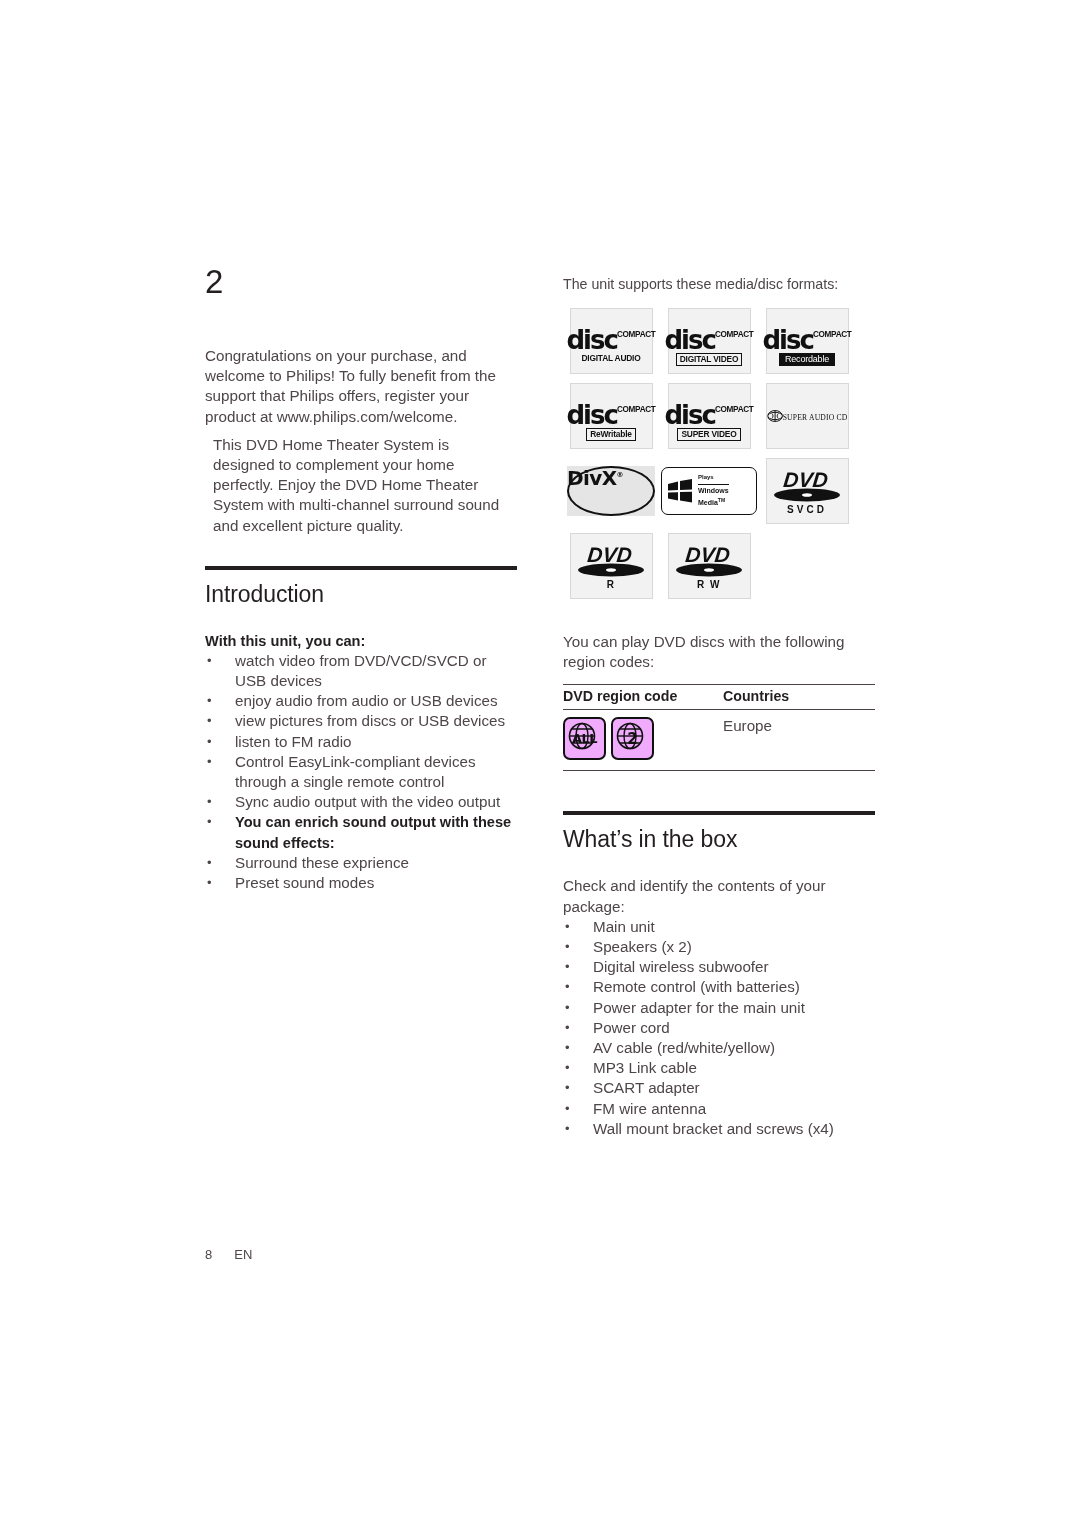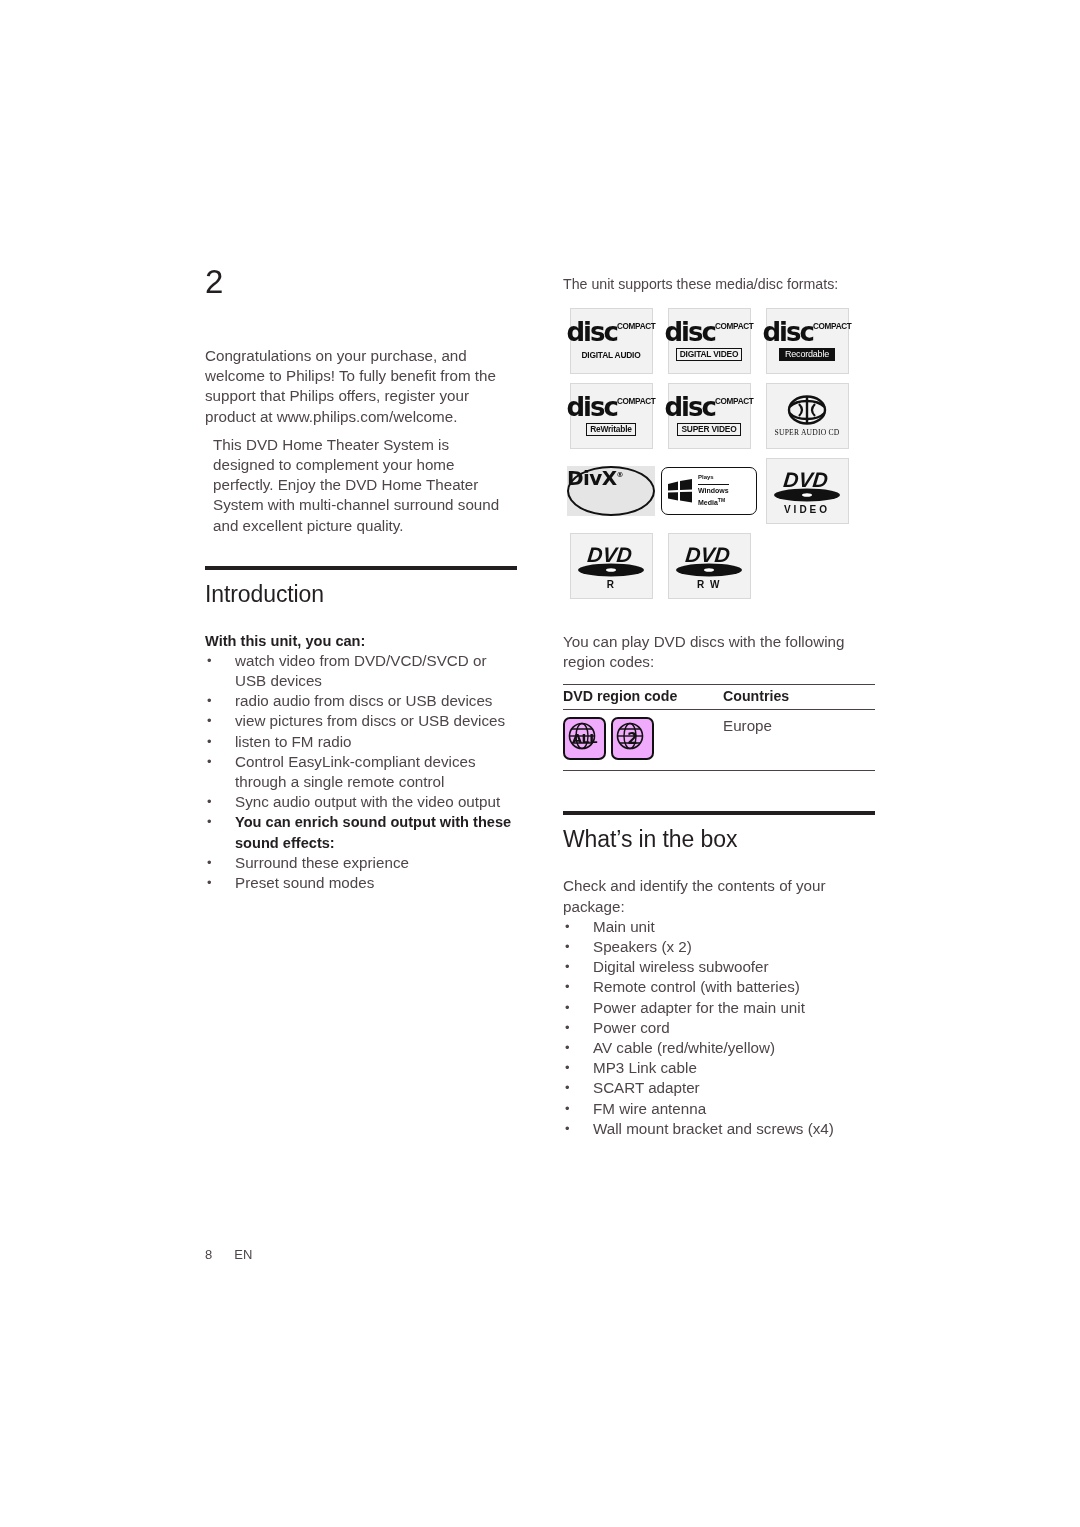--- a/index.html
+++ b/index.html
@@ -145,23 +145,23 @@
     box-sizing: border-box;
     display: flex;
     align-items: center;
     justify-content: center;
   }
 
   
   .cd-logo {
     width: 83px;
     height: 66px;
-    padding: 12px 3px;
+    padding: 20px 3px;
     flex-direction: column;
-    justify-content: space-between;
+    justify-content: flex-start;
   }
   .cd-top {
     display: flex;
     align-items: flex-start;
     justify-content: center;
   }
   .cd-disc {
     font-weight: bold;
     font-size: 26px;
     line-height: 22px;
@@ -224,21 +224,21 @@
     letter-spacing: 1px;
     line-height: 24px;
     color: #111;
     font-family: "DejaVu Sans Mono", monospace;
   }
 
   
   .sacd-logo {
     width: 83px;
     height: 66px;
-    flex-direction: column;
+    flex-direction: row;
     justify-content: center;
   }
   .sacd-mark {
     width: 40px;
     height: 30px;
   }
   .sacd-caption {
     font-family: "Liberation Serif", serif;
     font-size: 7.6px;
     letter-spacing: 0.2px;
@@ -409,21 +409,21 @@
     <p class="body-text para-tight">This DVD Home Theater System is designed to complement your home perfectly. Enjoy the DVD Home Theater System with multi-channel surround sound and excellent picture quality.</p>
 
     <div class="section">
       <div class="rule"></div>
       <h2 class="section-title">Introduction</h2>
 
       <p class="lead-bold">With this unit, you can:</p>
 
       <ul class="bullets">
         <li>watch video from DVD/VCD/SVCD or USB devices</li>
-        <li>radio audio from discs or USB devices</li>
+        <li>enjoy audio from audio or USB devices</li>
         <li>view pictures from discs or USB devices</li>
         <li>listen to FM radio</li>
         <li>Control EasyLink-compliant devices through a single remote control</li>
         <li>Sync audio output with the video output</li>
         <li class="nobullet">
           <span class="lead-bold inline-bold">You can enrich sound output with these sound effects:</span>
         </li>
       </ul>
 
       <ul class="bullets">
@@ -527,21 +527,21 @@
         </div>
       </div>
 
       <div class="logo-cell">
         <div class="logo-box dvd-logo">
           <svg class="dvd-mark" viewBox="0 0 70 36">
             <ellipse cx="35" cy="28" rx="33" ry="6.5" fill="#111"></ellipse>
             <ellipse cx="35" cy="28" rx="5" ry="1.8" fill="#fff"></ellipse>
             <text x="35" y="20" text-anchor="middle" font-family="Liberation Sans, sans-serif" font-size="21" font-weight="bold" font-style="italic" fill="#111" transform="skewX(-6)">DVD</text>
           </svg>
-          <div class="dvd-caption">VIDEO</div>
+          <div class="dvd-caption">SVCD</div>
         </div>
       </div>
 
       <div class="logo-cell">
         <div class="logo-box dvd-logo">
           <svg class="dvd-mark" viewBox="0 0 70 36">
             <ellipse cx="35" cy="28" rx="33" ry="6.5" fill="#111"></ellipse>
             <ellipse cx="35" cy="28" rx="5" ry="1.8" fill="#fff"></ellipse>
             <text x="35" y="20" text-anchor="middle" font-family="Liberation Sans, sans-serif" font-size="21" font-weight="bold" font-style="italic" fill="#111" transform="skewX(-6)">DVD</text>
           </svg>

